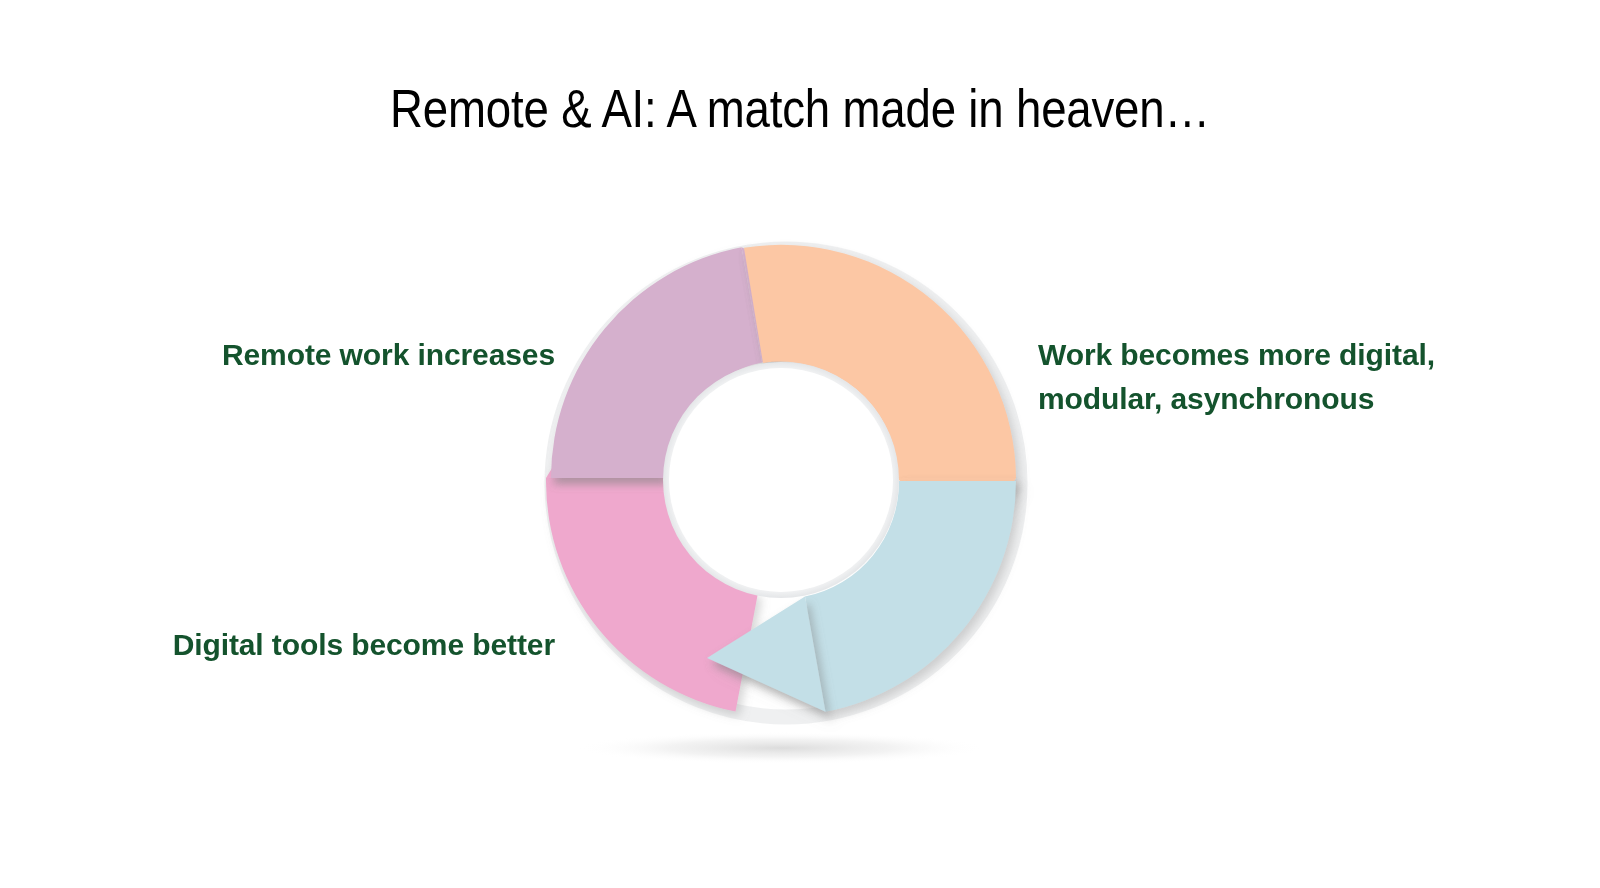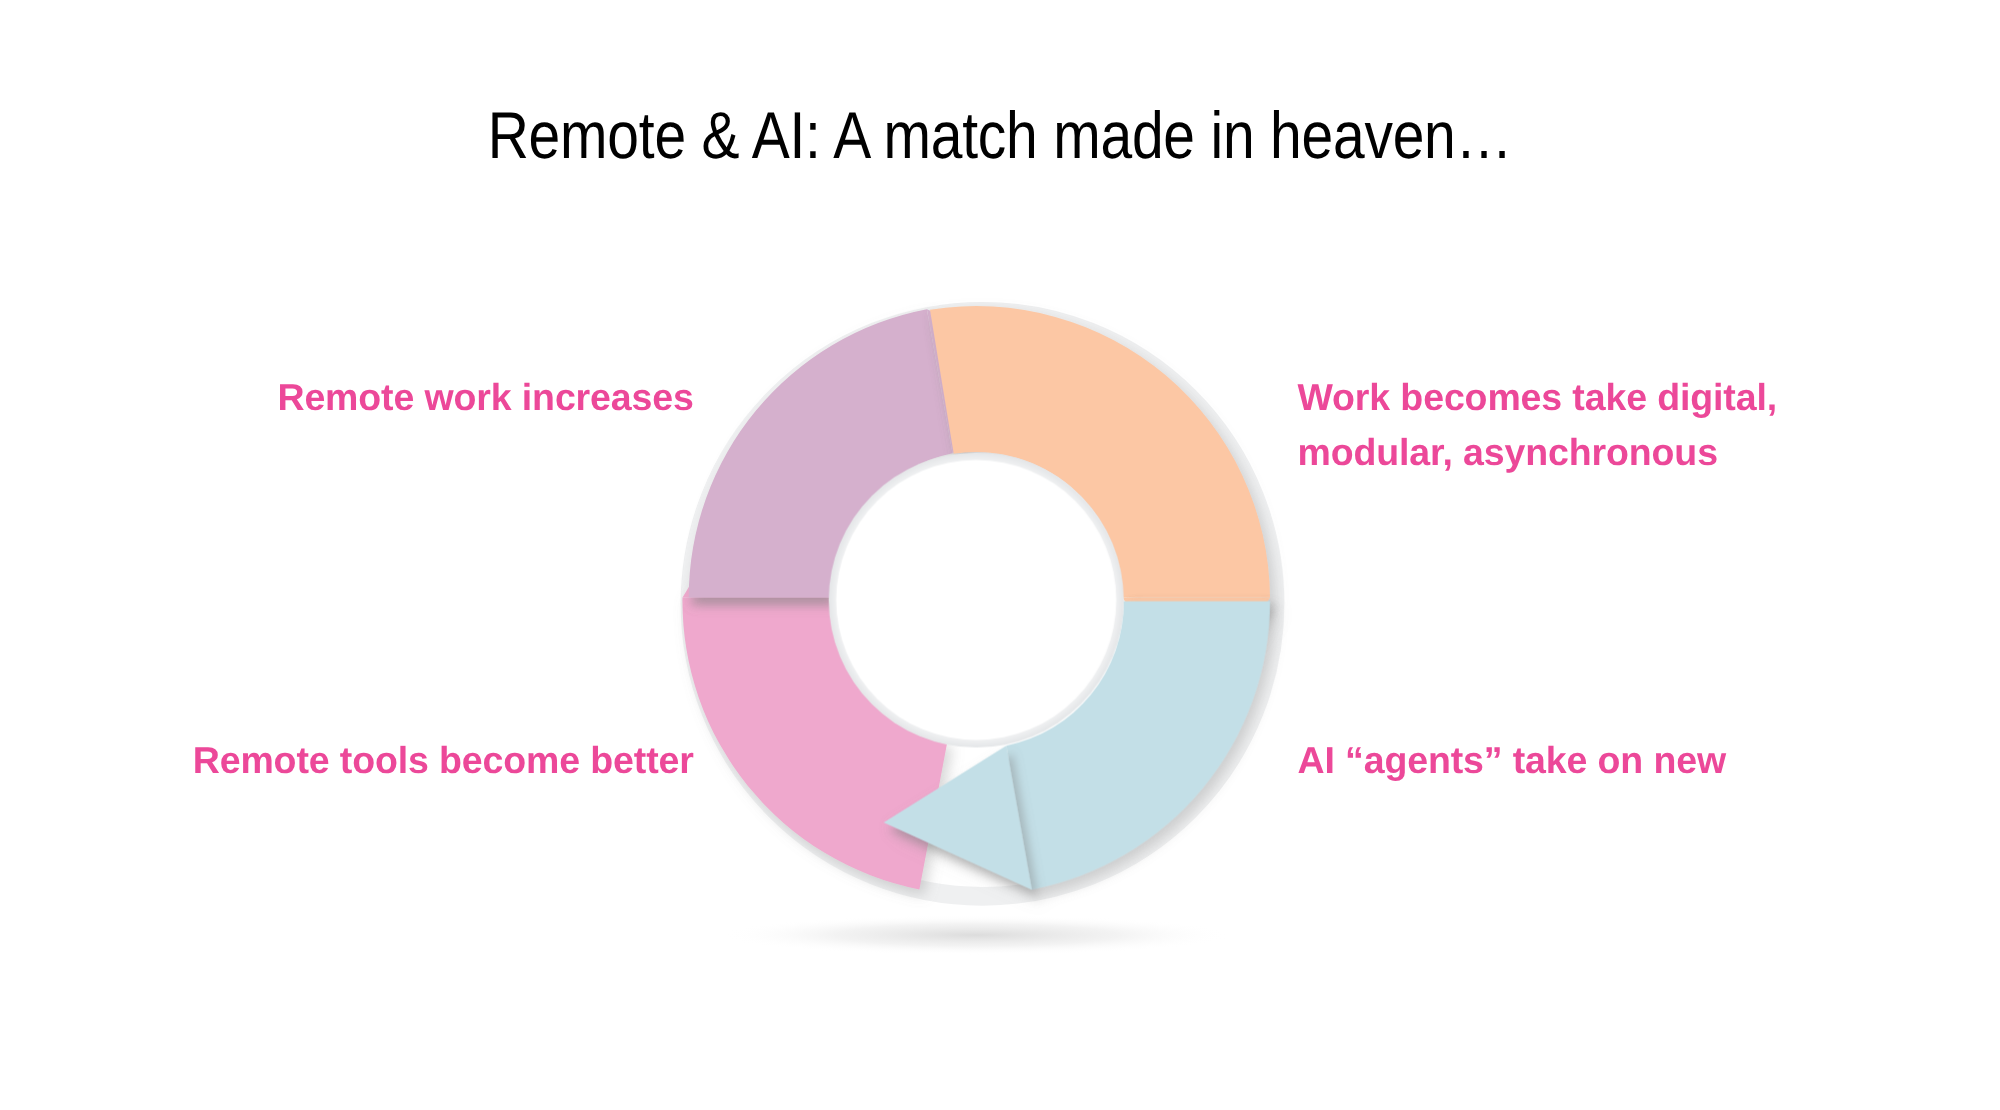--- a/index.html
+++ b/index.html
@@ -52,23 +52,24 @@
     display: block;
     width: 560px;
     height: 570px;
   }
 
   
   .callout {
     position: absolute;
     font-size: 30px;
     font-weight: 700;
-    color: #ec4899;
+    color: #14532d;
     line-height: 1.45;
     letter-spacing: -0.1px;
+    margin-top: 36px;
   }
   .callout .line {
     display: block;
     white-space: nowrap;
   }
 
   #label-remote-work {
     right: 1600px;
     left: 100px;
     width: 455px;
@@ -183,25 +184,24 @@
       <circle cx="281" cy="285" r="118" fill="url(#holeEdge)"></circle>
       <circle cx="281" cy="285" r="112" fill="#FFFFFF"></circle>
     </svg>
   </div>
 
   <div class="callout" id="label-remote-work">
     <span class="line">Remote work increases</span>
   </div>
 
   <div class="callout" id="label-digital-work">
-    <span class="line">Work becomes take digital,</span>
+    <span class="line">Work becomes more digital,</span>
     <span class="line">modular, asynchronous</span>
   </div>
 
   <div class="callout" id="label-digital-tools">
-    <span class="line">Remote tools become better</span>
+    <span class="line">Digital tools become better</span>
   </div>
 
   <div class="callout" id="label-ai-agents">
-    <span class="line">AI “agents” take on new</span>
   </div>
 
 </div>
 
 </body></html>

